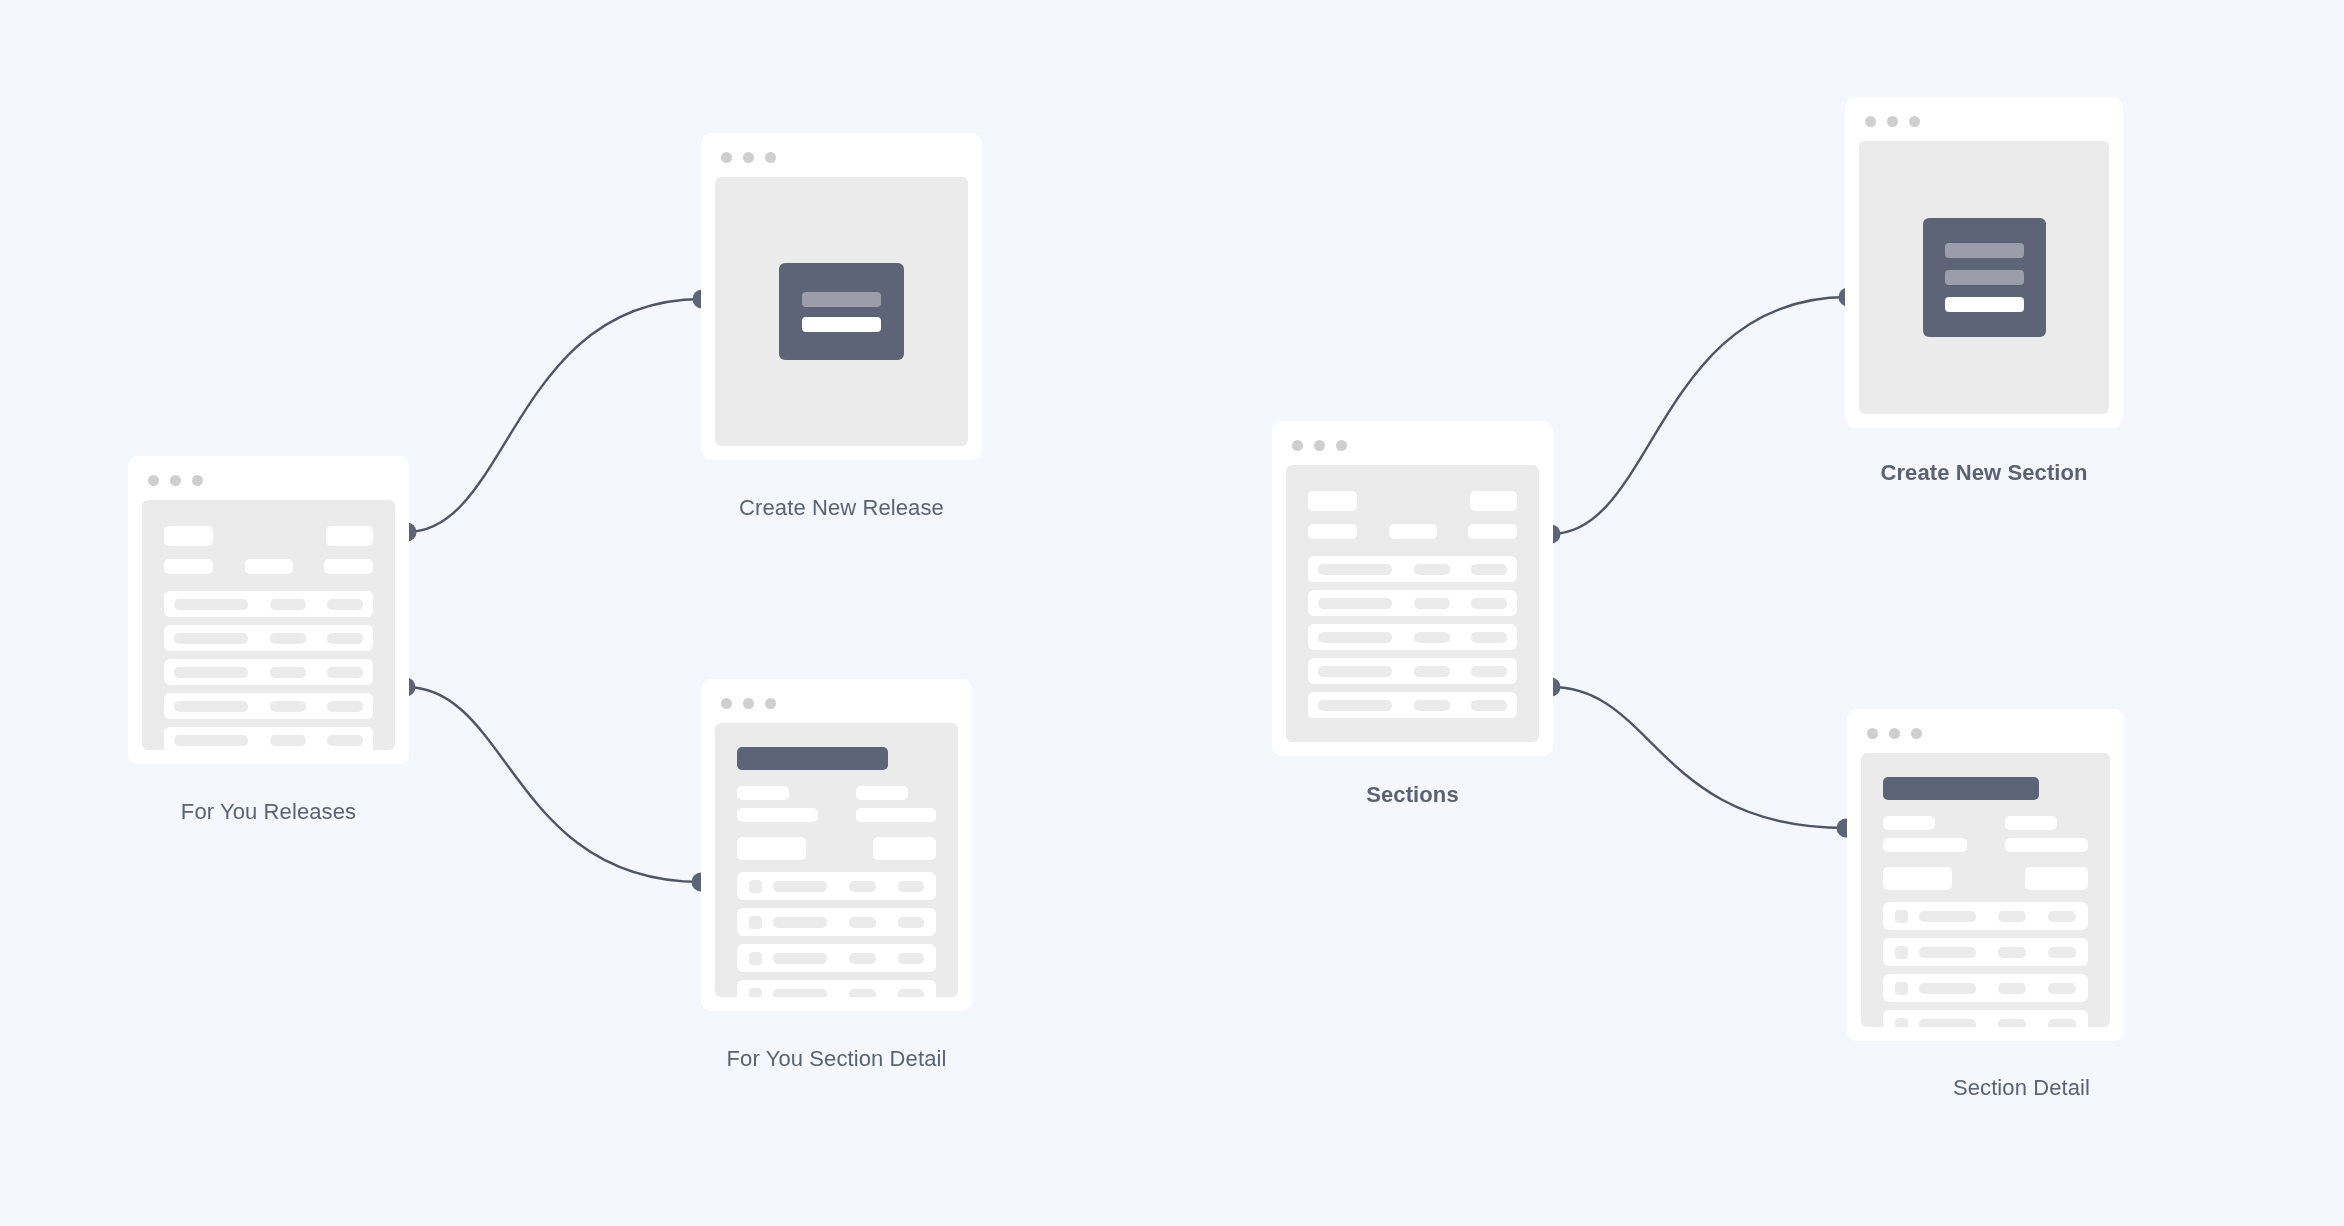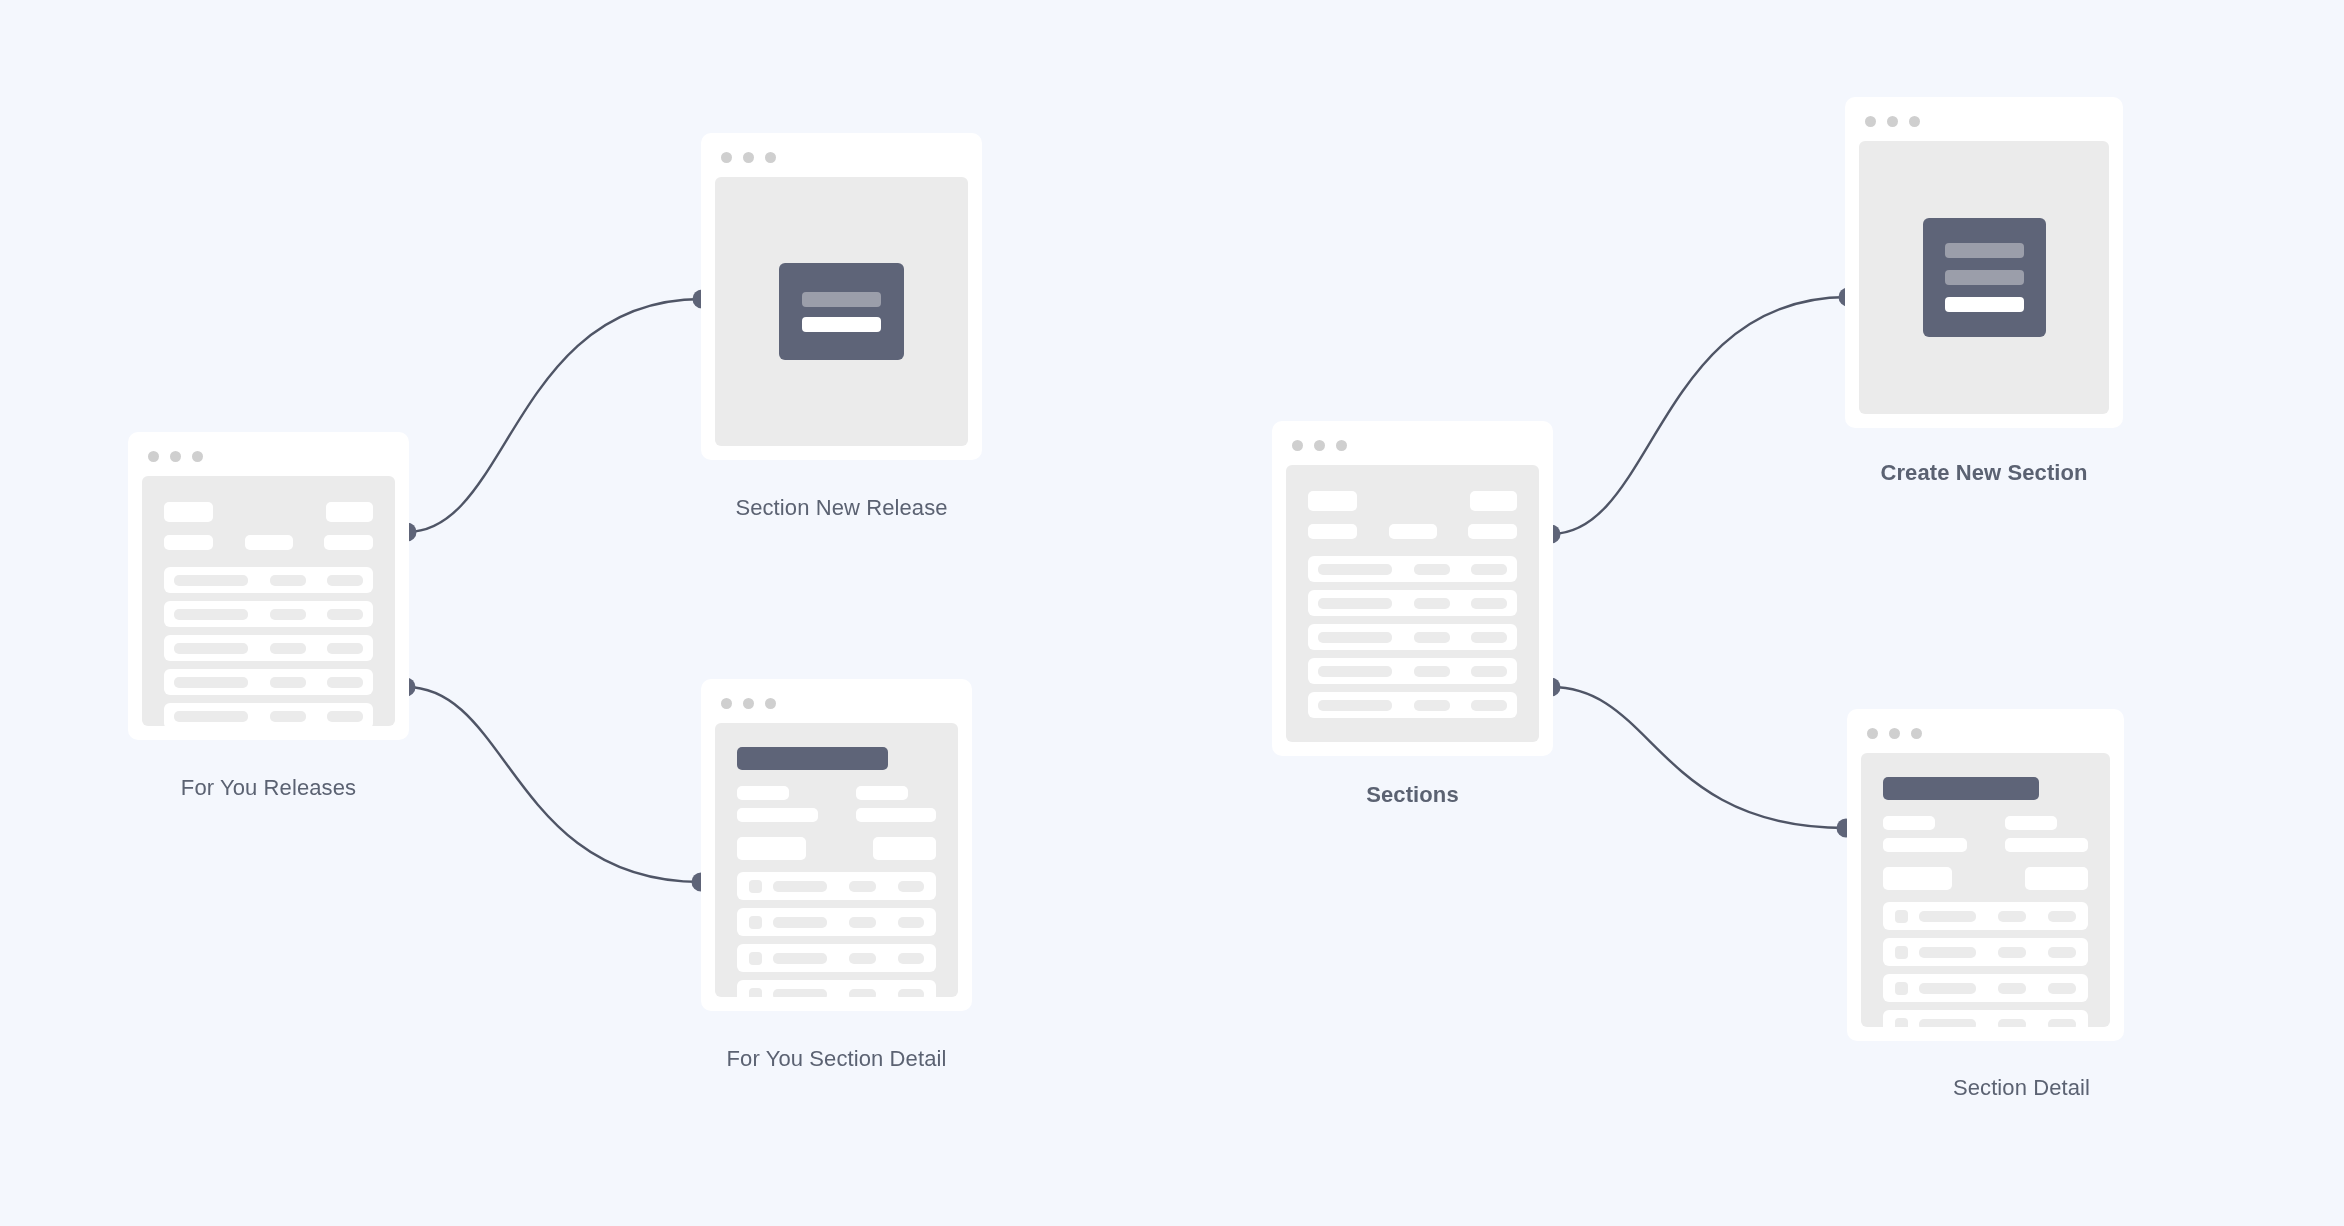--- a/index.html
+++ b/index.html
@@ -226,21 +226,21 @@
       <circle cx="406" cy="687" r="9.5" fill="#5e6478"></circle>
       <circle cx="701" cy="882" r="9.5" fill="#5e6478"></circle>
       <path d="M 1551 534 C 1655 534 1656 297 1848 297" fill="none" stroke="#4f5566" stroke-width="2.4" stroke-linecap="round"></path>
       <circle cx="1551" cy="534" r="9.5" fill="#5e6478"></circle>
       <circle cx="1848" cy="297" r="9.5" fill="#5e6478"></circle>
       <path d="M 1551 687 C 1655 687 1656 828 1846 828" fill="none" stroke="#4f5566" stroke-width="2.4" stroke-linecap="round"></path>
       <circle cx="1551" cy="687" r="9.5" fill="#5e6478"></circle>
       <circle cx="1846" cy="828" r="9.5" fill="#5e6478"></circle>
     </svg>
 
-  <div class="node" id="node-0" style="left: 128px; top: 432px; width: 281px; height: 308px;">
+  <div class="node" id="node-0" style="left: 128px; top: 456px; width: 281px; height: 308px;">
     <div class="browser">
       <div class="titlebar">
         <span class="dot"></span>
         <span class="dot"></span>
         <span class="dot"></span>
       </div>
       <div class="viewport">
         <div class="list-head">
           <div class="head-row1">
             <span class="blk hb-a"></span>
@@ -303,21 +303,21 @@
       </div>
       <div class="viewport">
         <div class="modal-wrap">
           <div class="modal modal-2">
               <span class="mbar mbar-grey"></span>
               <span class="mbar mbar-white"></span>
             </div>
         </div>
       </div>
     </div>
-    <div class="caption" style="top: 362px;">Section New Release</div>
+    <div class="caption" style="top: 362px;">Create New Release</div>
   </div>
 
   <div class="node" id="node-2" style="left: 701px; top: 679px; width: 271px; height: 332px;">
     <div class="browser">
       <div class="titlebar">
         <span class="dot"></span>
         <span class="dot"></span>
         <span class="dot"></span>
       </div>
       <div class="viewport">

